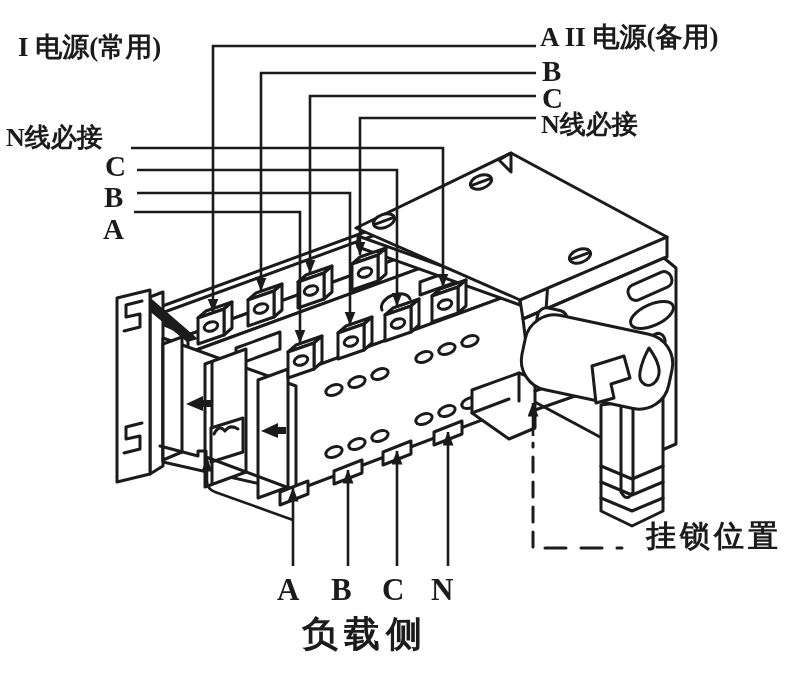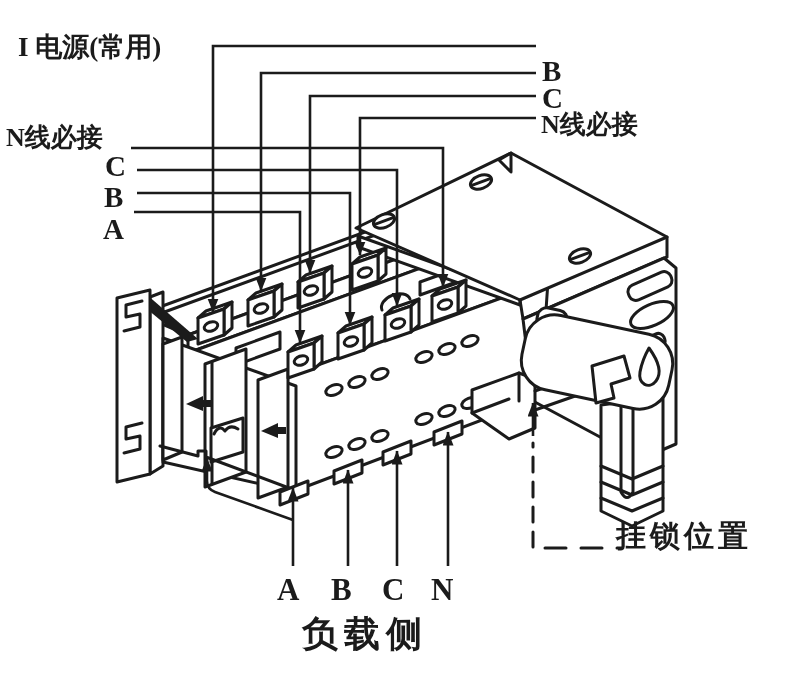--- a/index.html
+++ b/index.html
@@ -170,25 +170,26 @@
   </g>
 </svg>
 
   <div class="lbl" style="left:18px; top:34px; font-size:27px;">I 电源(常用)</div>
 
   <div class="lbl" style="left:6px;  top:125px; font-size:26px;">N线必接</div>
   <div class="lbl" style="left:105px; top:152px; font-size:29px;">C</div>
   <div class="lbl" style="left:104px; top:183px; font-size:29px;">B</div>
   <div class="lbl" style="left:103px; top:215px; font-size:29px;">A</div>
 
+  <div class="lbl" style="left:540px; top:24px; font-size:27px;">A II 电源(备用)</div>
   <div class="lbl" style="left:542px; top:57px; font-size:29px;">B</div>
   <div class="lbl" style="left:542px; top:84px; font-size:29px;">C</div>
   <div class="lbl" style="left:541px; top:112px; font-size:26px;">N线必接</div>
 
   <div class="lbl" style="left:277px; top:574px; font-size:31px;">A</div>
   <div class="lbl" style="left:331px; top:574px; font-size:31px;">B</div>
   <div class="lbl" style="left:382px; top:574px; font-size:31px;">C</div>
   <div class="lbl" style="left:431px; top:574px; font-size:31px;">N</div>
 
   <div class="lbl" style="left:302px; top:616px; font-size:36px; letter-spacing:6px;text-align:center;">负载侧</div>
 
-  <div class="lbl" style="left:616px; top:521px; font-size:30px; letter-spacing:4px;">挂锁位置</div>
+  <div class="lbl" style="left:646px; top:521px; font-size:30px; letter-spacing:4px;">挂锁位置</div>
 </div>
 
 </body></html>

